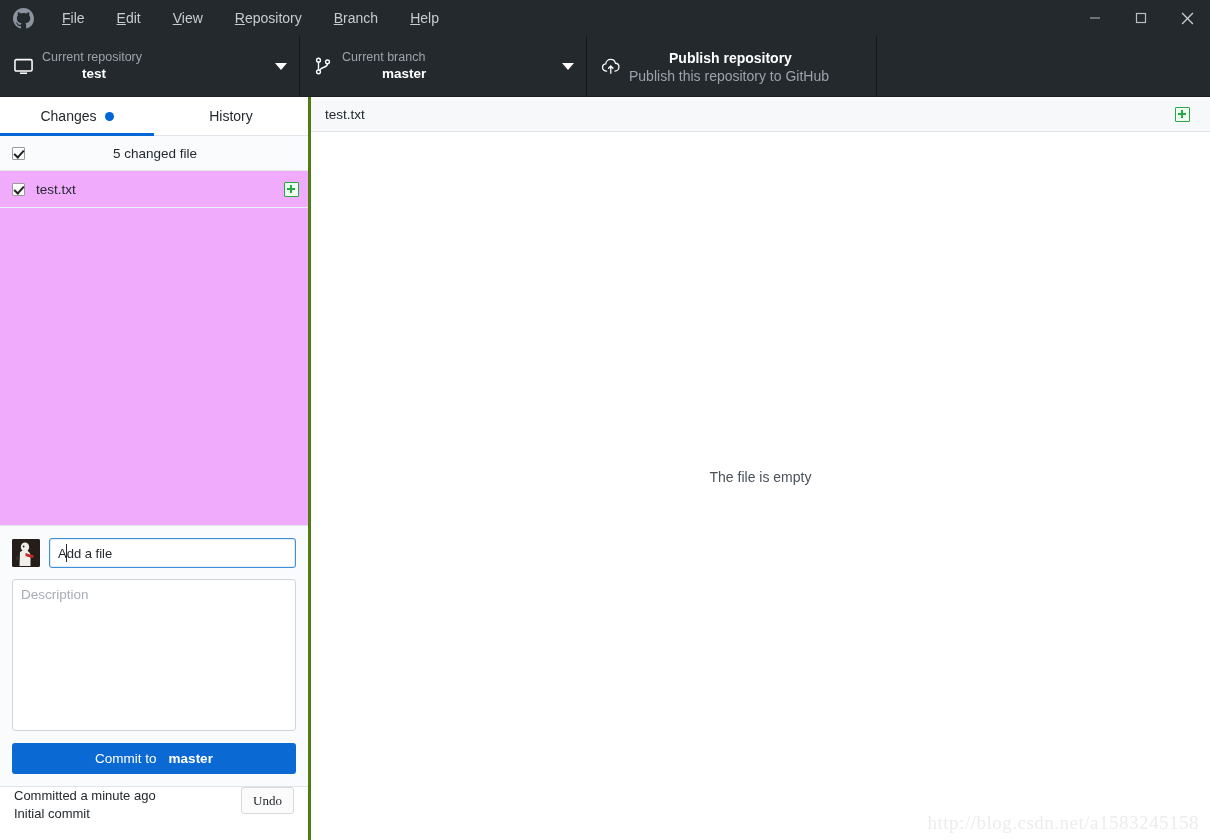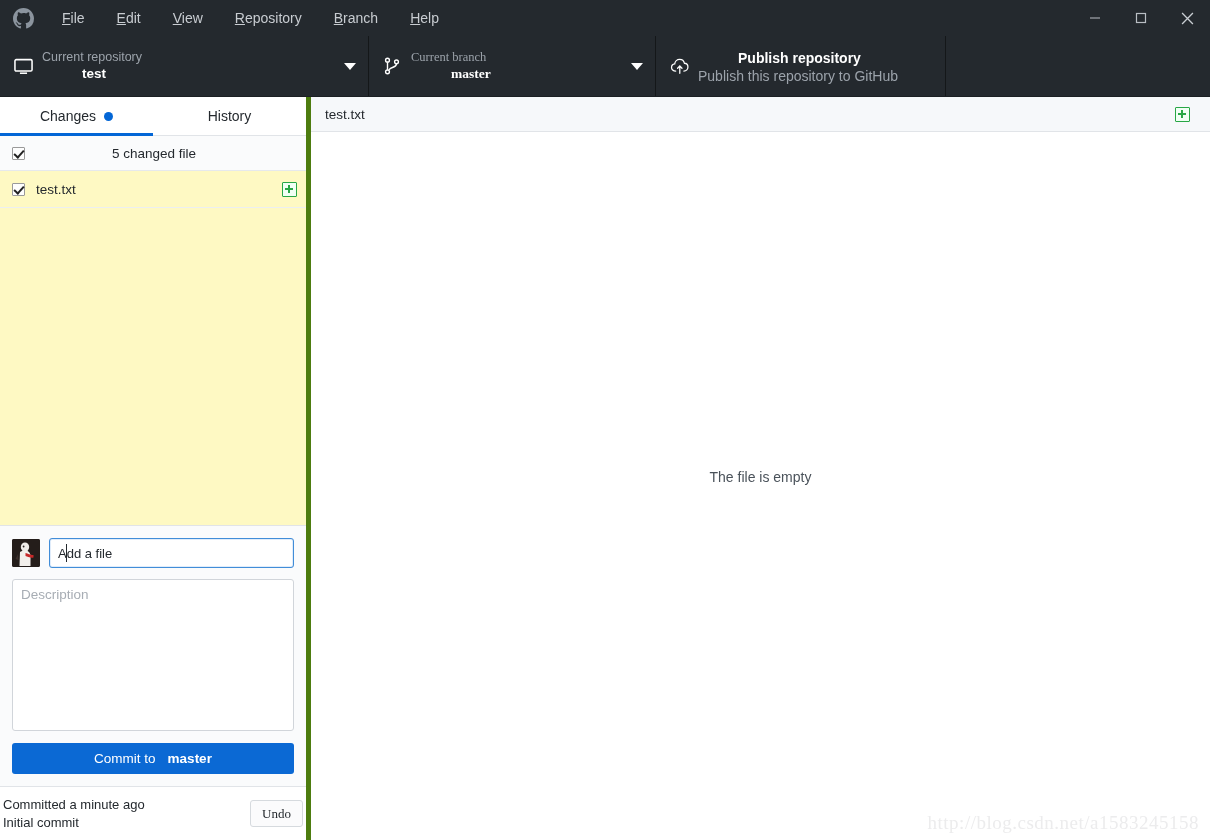--- a/index.html
+++ b/index.html
@@ -81,22 +81,22 @@
     align-items: stretch;
     border-bottom: 1px solid #1b1f23;
   }
   .tb-cell {
     display: flex;
     align-items: center;
     box-sizing: border-box;
     border-right: 1px solid #141719;
     position: relative;
   }
-  .tb-repo { width: 369px; padding: 0 12px 0 14px; }
-  .tb-branch { width: 287px; padding: 0 12px 0 14px; font-family: Liberation Serif, serif; }
+  .tb-repo { width: 300px; padding: 0 12px 0 14px; }
+  .tb-branch { width: 287px; padding: 0 12px 0 14px; }
   .tb-publish { width: 290px; padding: 0 12px 0 14px; }
   .tb-rest { flex: 1; border-right: none; }
   .tb-icon {
     width: 28px;
     display: flex;
     align-items: center;
     justify-content: flex-start;
     color: #ffffff;
     flex: 0 0 28px;
   }
@@ -147,24 +147,24 @@
     flex: 1;
     display: flex;
     min-height: 0;
     background: #ffffff;
   }
 
   
   .sidebar {
     width: 311px;
     flex: 0 0 311px;
-    border-right: 5px solid #4d7c0f;
+    border-right: 3px solid #4d7c0f;
     display: flex;
     flex-direction: column;
-    background: #fef9c3;
+    background: #f0abfc;
     box-sizing: border-box;
   }
   .tabs {
     height: 38px;
     flex: 0 0 38px;
     display: flex;
     border-bottom: 1px solid #e1e4e8;
     background: #ffffff;
   }
   .tab {
@@ -350,22 +350,22 @@
     gap: 12px;
   }
   .commit-btn b { font-weight: bold; }
 
   
   .undo-bar {
     border-top: 1px solid #e1e4e8;
     height: 54px;
     flex: 0 0 54px;
     display: flex;
-    align-items: center;
-    padding: 0 3px;
+    align-items: flex-start;
+    padding: 0 14px;
     box-sizing: border-box;
     background: #ffffff;
   }
   .undo-text {
     flex: 1;
     display: flex;
     flex-direction: column;
     justify-content: center;
     min-width: 0;
   }

